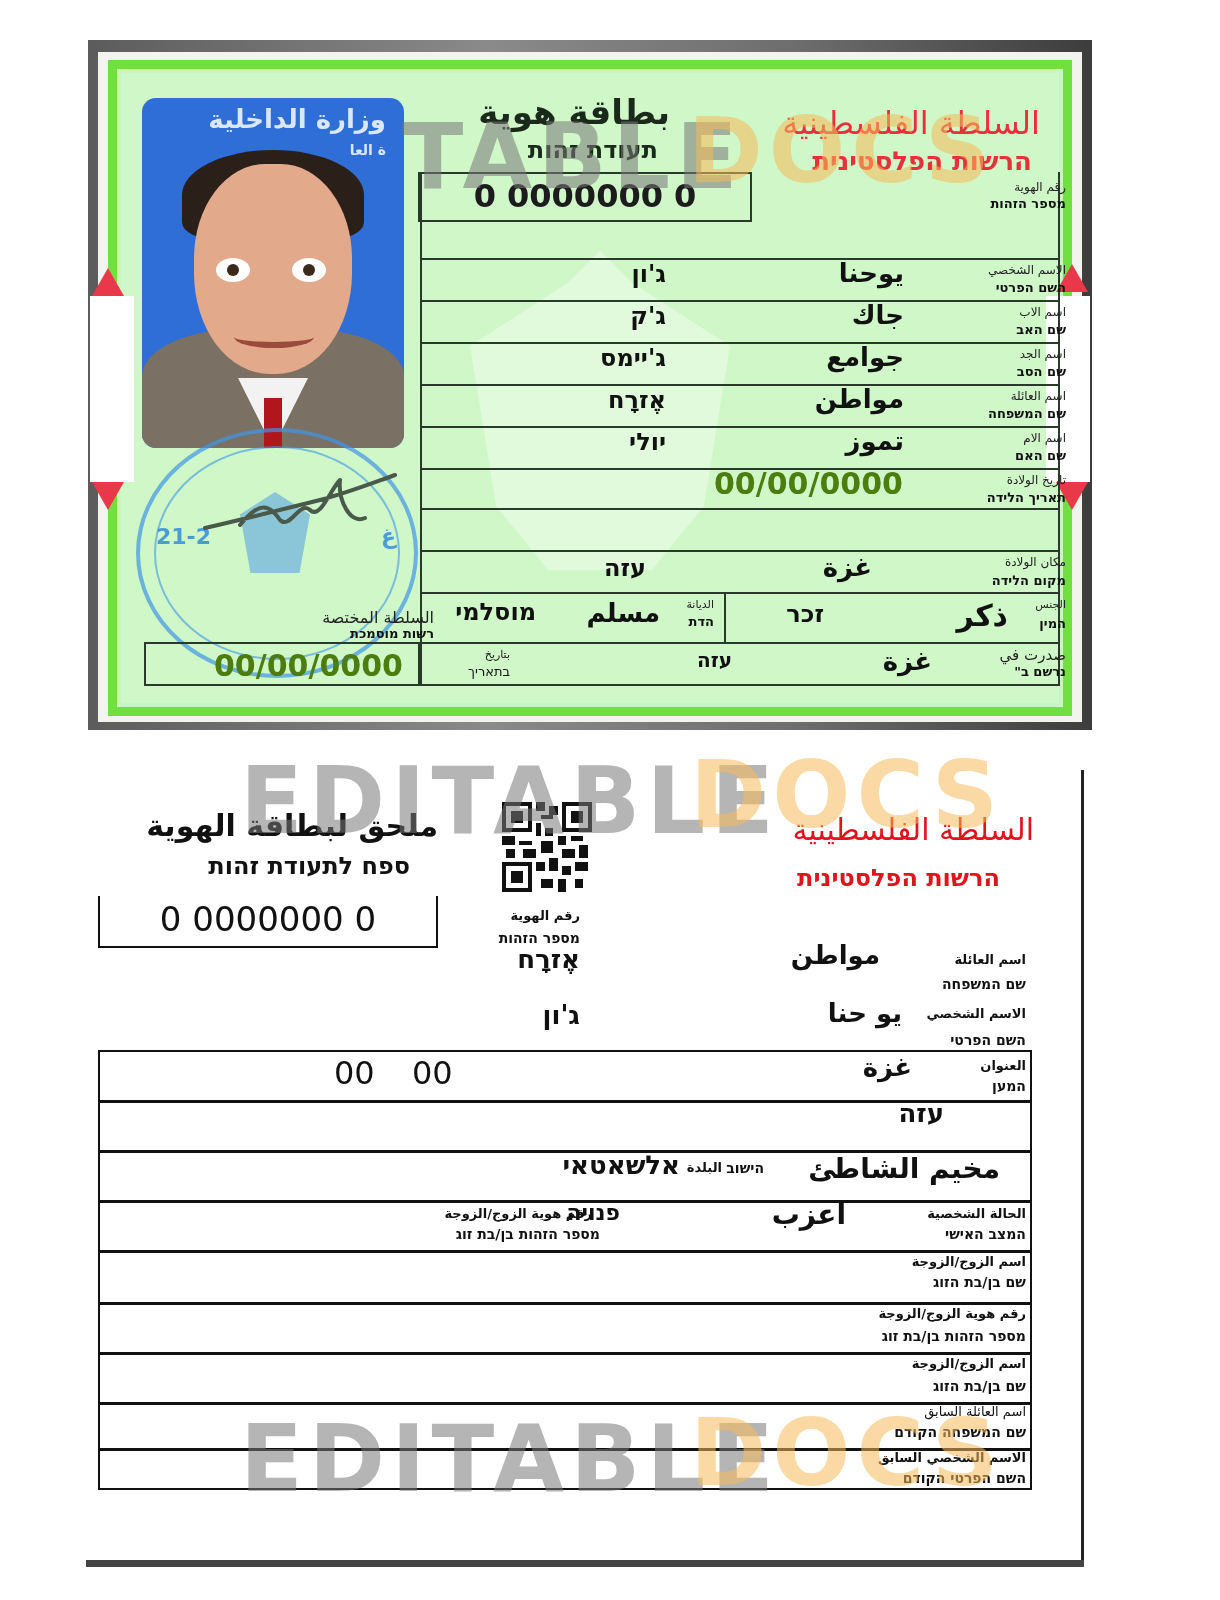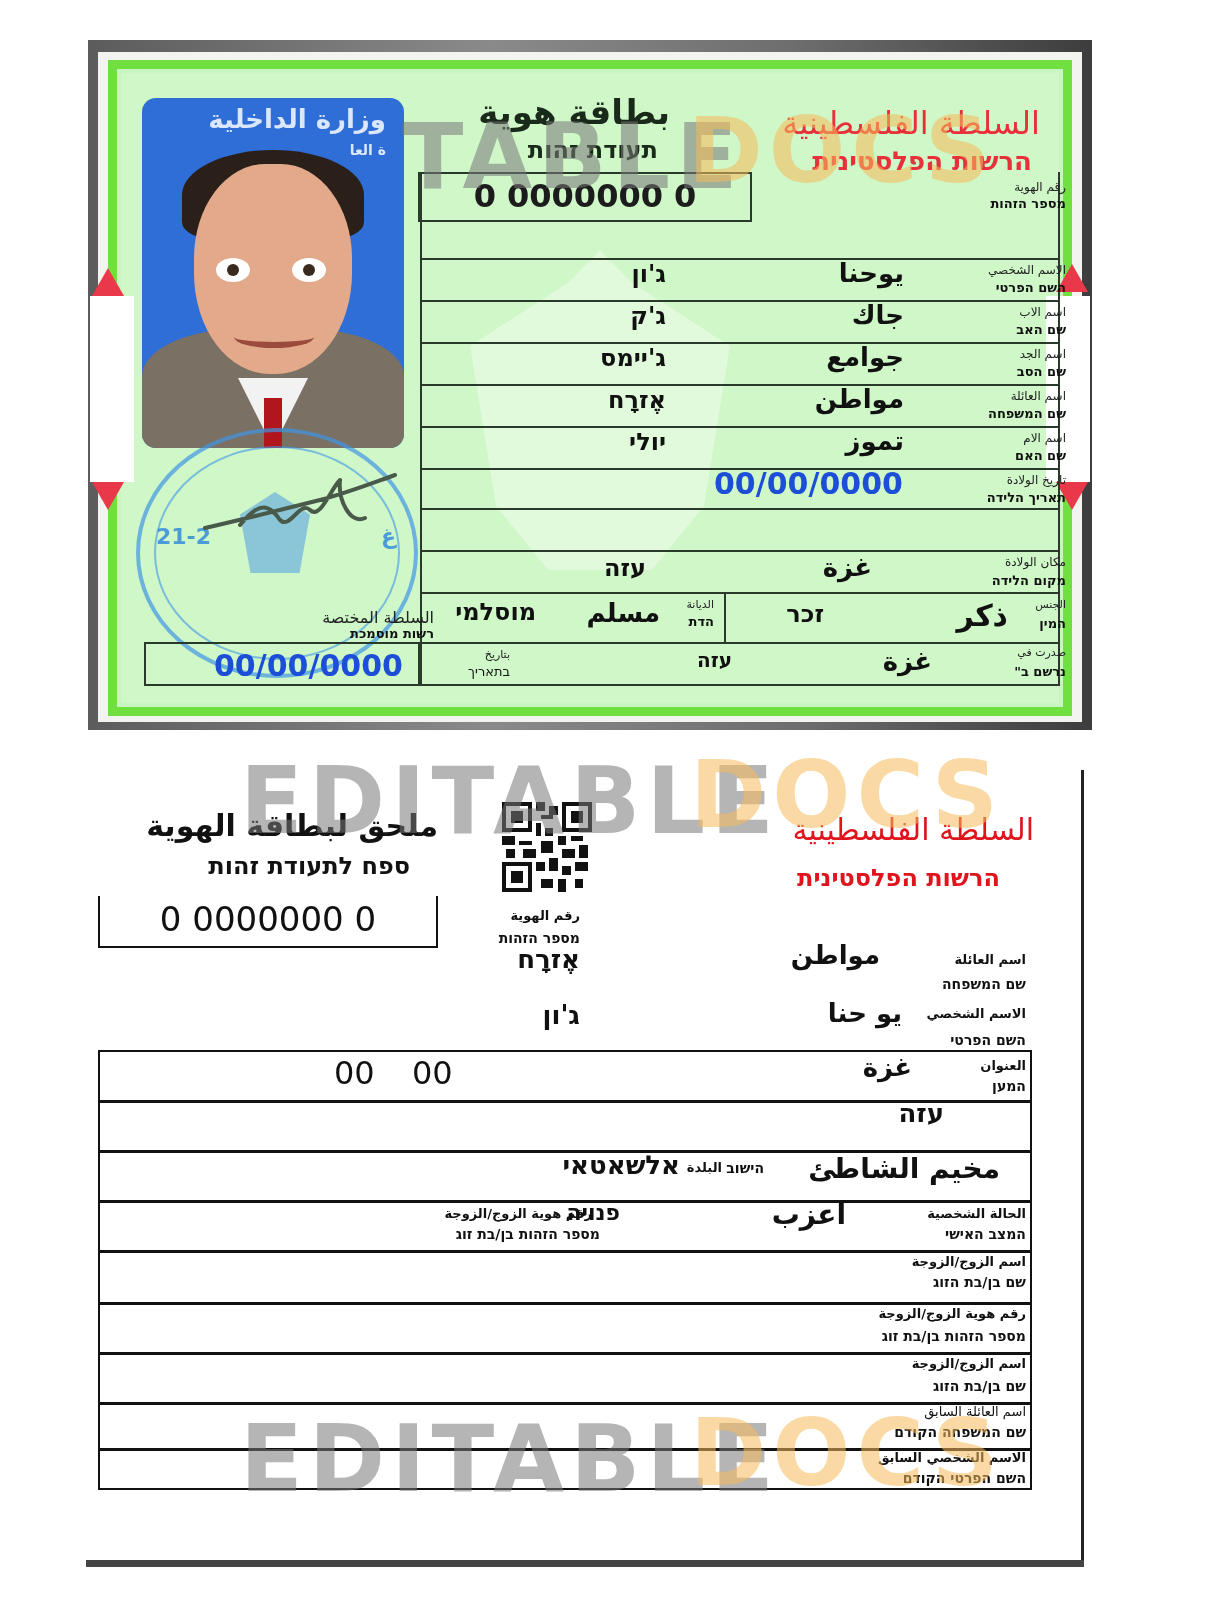--- a/index.html
+++ b/index.html
@@ -51,21 +51,21 @@
   #id-box { left: 418px; top: 172px; width: 334px; height: 50px; border: 2px solid #2a3a2a; }
   #id-value { left: 418px; top: 172px; width: 334px; height: 50px; font-size: 32px; font-weight: bold; color: #1c1c1c; text-align: center; line-height: 48px; }
   #grid-lines { left: 420px; top: 172px; width: 640px; height: 514px; border: 2px solid #2a3a2a; border-top: none; }
   .hline { position: absolute; height: 2px; background: #2a3a2a; }
   .vline { position: absolute; width: 2px; background: #2a3a2a; }
 
   .lbl-ar { position: absolute; font-size: 12px; color: #222; direction: rtl; text-align: right; white-space: nowrap; }
   .lbl-he { position: absolute; font-size: 13px; font-weight: bold; color: #111; direction: rtl; text-align: right; white-space: nowrap; }
   .val-ar { position: absolute; font-size: 26px; font-weight: bold; color: #111; direction: rtl; white-space: nowrap; }
   .val-he { position: absolute; font-size: 24px; font-weight: bold; color: #111; direction: rtl; white-space: nowrap; }
-  .val-num { position: absolute; font-size: 30px; font-weight: bold; color: #1d4ed8; white-space: nowrap; }
+  .val-num { position: absolute; font-size: 30px; font-weight: bold; color: #4d7c0f; white-space: nowrap; }
 
   
   #back-card { left: 86px; top: 770px; width: 998px; height: 790px; background: #ffffff; border-right: 3px solid #222;
     box-shadow: 0 7px 0 #444; }
   .b-title-ar { right: 782px; top: 808px; font-size: 30px; font-weight: bold; color: #111; }
   .b-title-he { right: 810px; top: 852px; font-size: 24px; font-weight: bold; color: #111; }
   .b-auth-ar { right: 186px; top: 812px; font-size: 30px; color: #e0141c; }
   .b-auth-he { right: 220px; top: 864px; font-size: 24px; font-weight: bold; color: #e0141c; }
   #b-id-box { left: 98px; top: 896px; width: 340px; height: 52px; border-left: 2px solid #111; border-right: 2px solid #111; border-bottom: 2px solid #111; }
   #b-id-value { left: 98px; top: 896px; width: 340px; height: 52px; font-size: 34px; text-align: center; line-height: 46px; color: #111; }
@@ -186,21 +186,21 @@
 <div class="lbl-ar" style="right:154px;top:598px;font-size:11px;">الجنس</div>
 <div class="lbl-he" style="right:154px;top:616px;margin-left:40px;">המין</div>
 <div class="val-ar" style="right:212px;top:598px;font-size:30px;">ذكر</div>
 <div class="val-he" style="right:396px;top:600px;">זכר</div>
 
 <div class="lbl-ar" style="right:506px;top:598px;font-size:11px;">الديانة</div>
 <div class="lbl-he" style="right:506px;top:614px;">הדת</div>
 <div class="val-ar" style="right:560px;top:598px;">مسلم</div>
 <div class="val-he" style="right:684px;top:598px;">מוסלמי</div>
 
-<div class="lbl-ar" style="right:154px;top:646px;font-size:11px;">صدرت في</div>
+<div class="lbl-ar" style="right:154px;top:646px;font-size:15px;">صدرت في</div>
 <div class="lbl-he" style="right:154px;top:664px;">נרשם ב"</div>
 <div class="val-ar" style="right:288px;top:646px;">غزة</div>
 <div class="val-he" style="right:488px;top:648px;font-size:20px;">עזה</div>
 <div class="lbl-ar" style="right:710px;top:648px;font-size:11px;">بتاريخ</div>
 <div class="lbl-he" style="right:710px;top:664px;font-weight:normal;">בתאריך</div>
 <div class="val-num" style="left:214px;top:648px;">00/00/0000</div>
 <div class="lbl-ar" style="right:786px;top:608px;font-size:16px;margin-left:9px;">السلطة المختصة</div>
 <div class="lbl-he" style="right:786px;top:626px;">רשות מוסמכת</div>
 
 <div class="wm wm-gray" style="left:402px;top:98px;font-size:90px;">TABLE</div>

